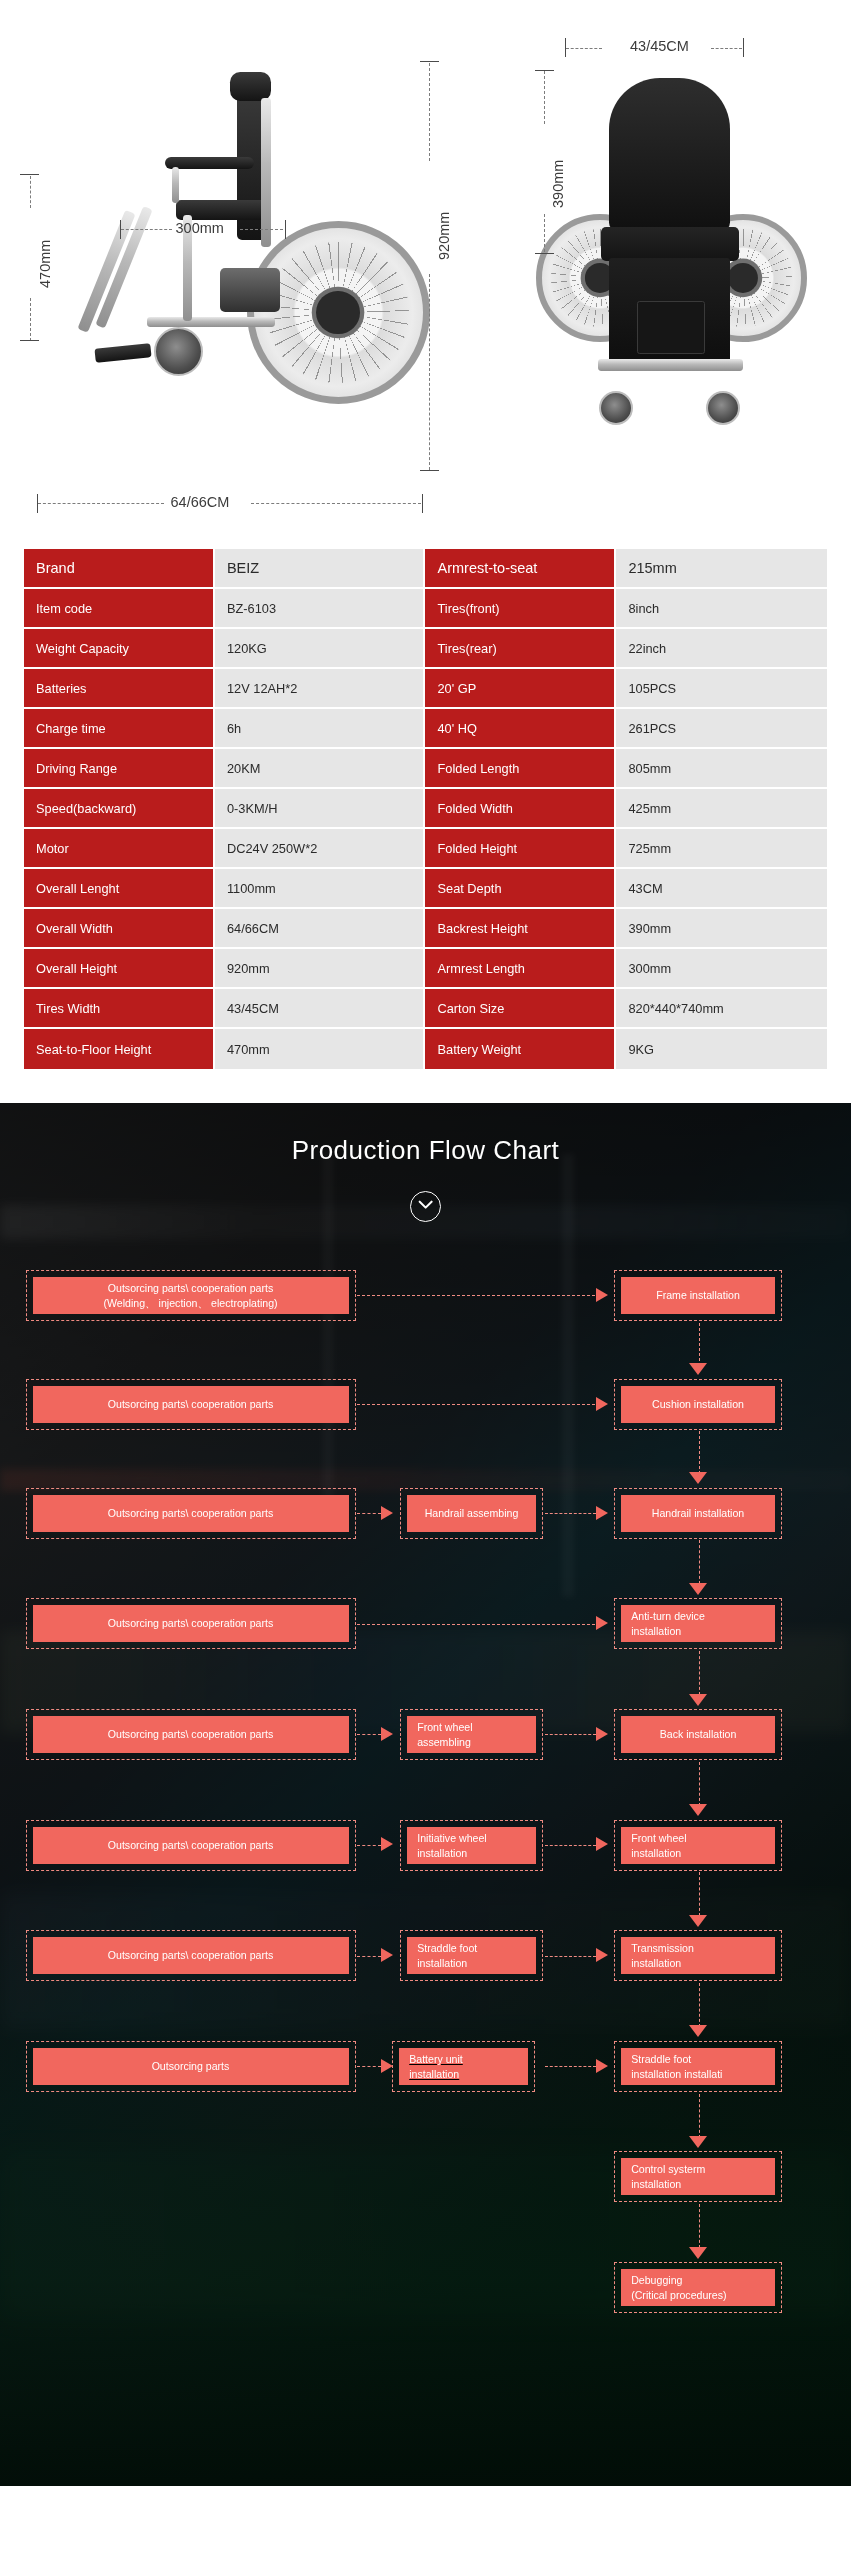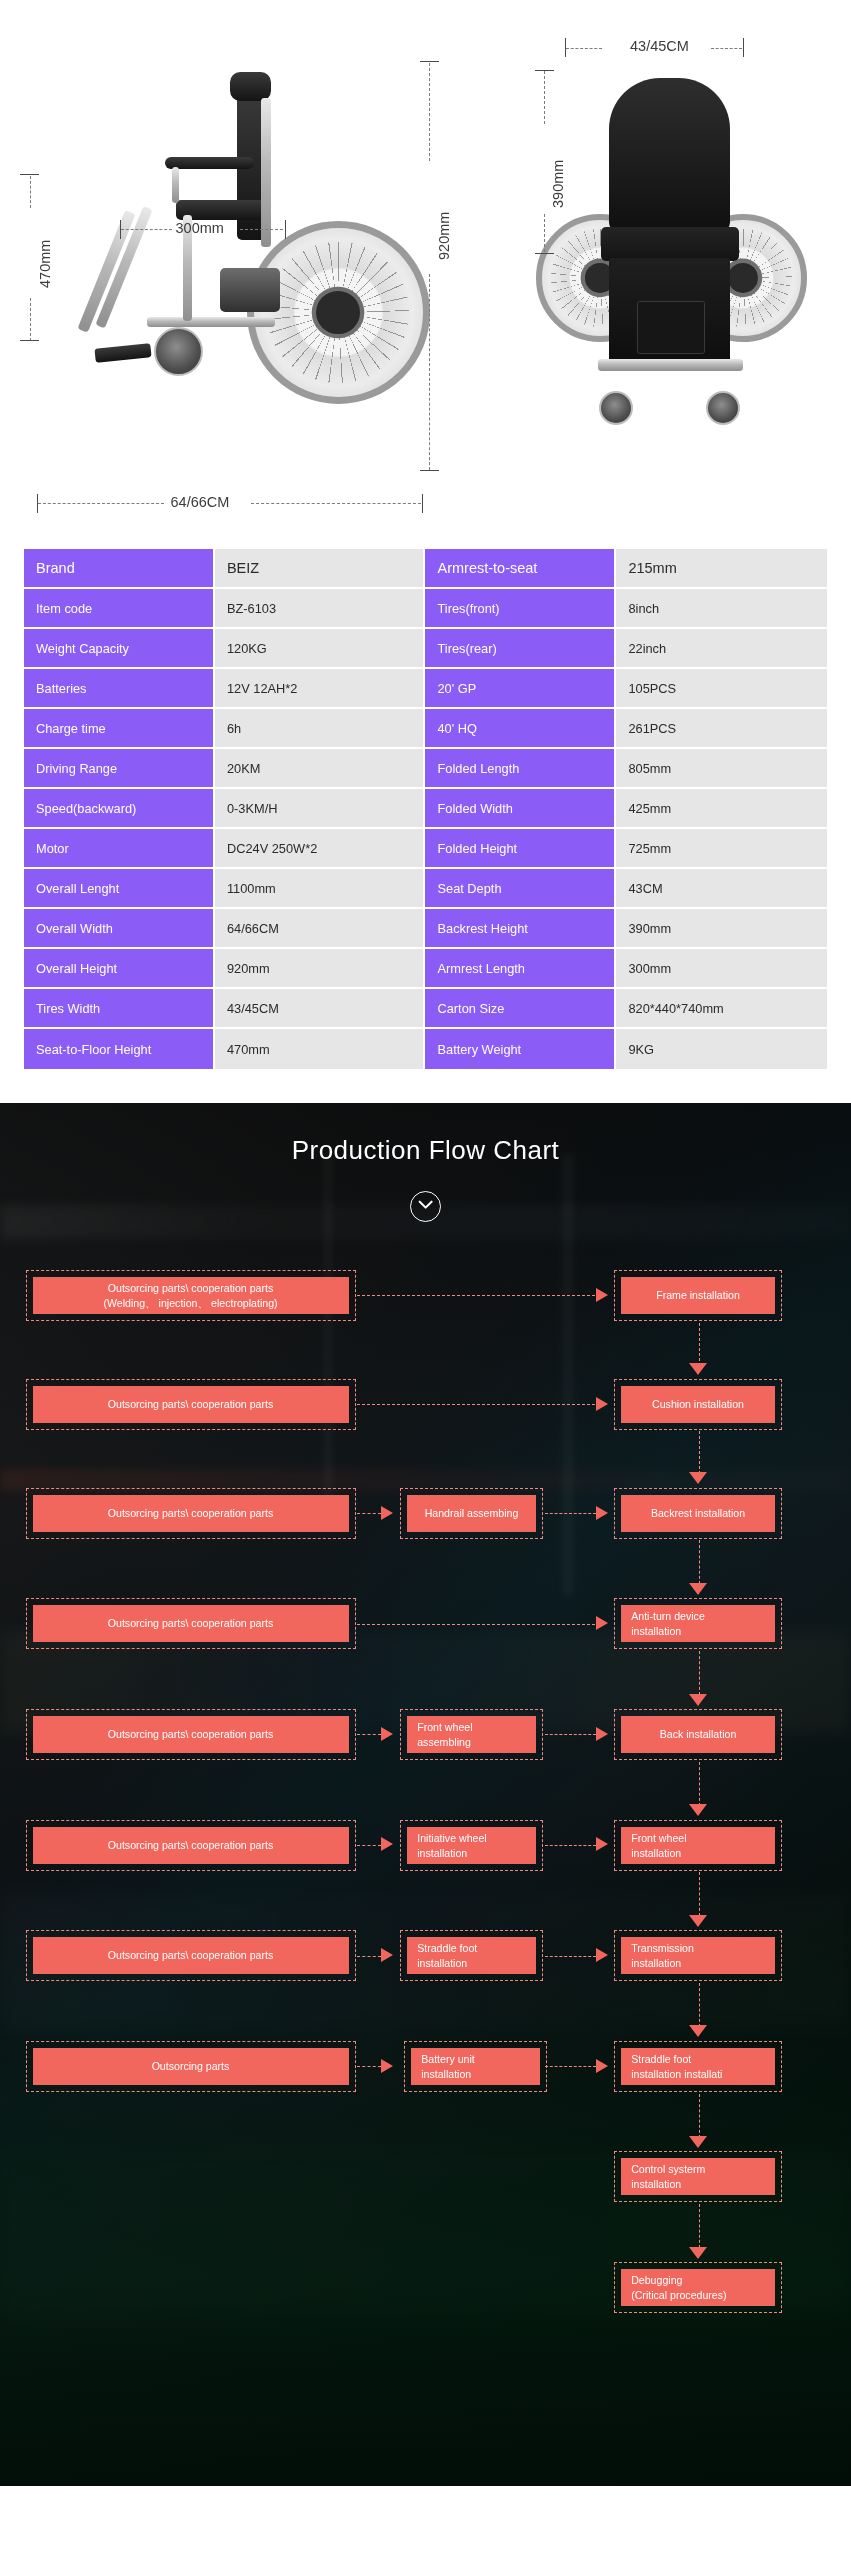--- a/index.html
+++ b/index.html
@@ -118,21 +118,21 @@
     height: 40px;
     font-size: 12.8px;
     padding: 0 12px;
     vertical-align: middle;
     border-bottom: 2.6px solid #ffffff;
     border-right: 2.6px solid #ffffff;
     overflow: hidden;
     white-space: nowrap;
   }
   td.k {
-    background: #8b5cf6;
+    background: #b91c1c;
     color: #ffffff;
     width: 185px;
   }
   td.v {
     background: #e6e6e6;
     color: #2b2b2b;
     width: 204px;
   }
   table.spec tr:first-child td.k,
   table.spec tr:first-child td.v { font-size: 14.5px; }
@@ -459,32 +459,32 @@
     </div>
     <div class="fbox" style="left:400px; top:606px; width:143px; height:51px;">
       <div class="inner">Front wheel<br>assembling</div>
     </div>
     <div class="fbox" style="left:400px; top:717px; width:143px; height:51px;">
       <div class="inner">Initiative wheel<br>installation</div>
     </div>
     <div class="fbox" style="left:400px; top:827px; width:143px; height:51px;">
       <div class="inner">Straddle foot<br>installation</div>
     </div>
-    <div class="fbox" style="left:404px; top:938px; width:143px; height:51px;">
+    <div class="fbox" style="left:392px; top:938px; width:143px; height:51px;text-decoration:underline;">
       <div class="inner">Battery unit<br>installation</div>
     </div>
 
     <div class="fbox ctr" style="left:614px; top:167px; width:168px; height:51px;">
       <div class="inner">Frame installation</div>
     </div>
     <div class="fbox ctr" style="left:614px; top:276px; width:168px; height:51px;">
       <div class="inner">Cushion installation</div>
     </div>
     <div class="fbox ctr" style="left:614px; top:385px; width:168px; height:51px;">
-      <div class="inner">Backrest installation</div>
+      <div class="inner">Handrail installation</div>
     </div>
     <div class="fbox" style="left:614px; top:495px; width:168px; height:51px;">
       <div class="inner">Anti-turn device<br>installation</div>
     </div>
     <div class="fbox ctr" style="left:614px; top:606px; width:168px; height:51px;">
       <div class="inner">Back installation</div>
     </div>
     <div class="fbox" style="left:614px; top:717px; width:168px; height:51px;">
       <div class="inner">Front wheel<br>installation</div>
     </div>

